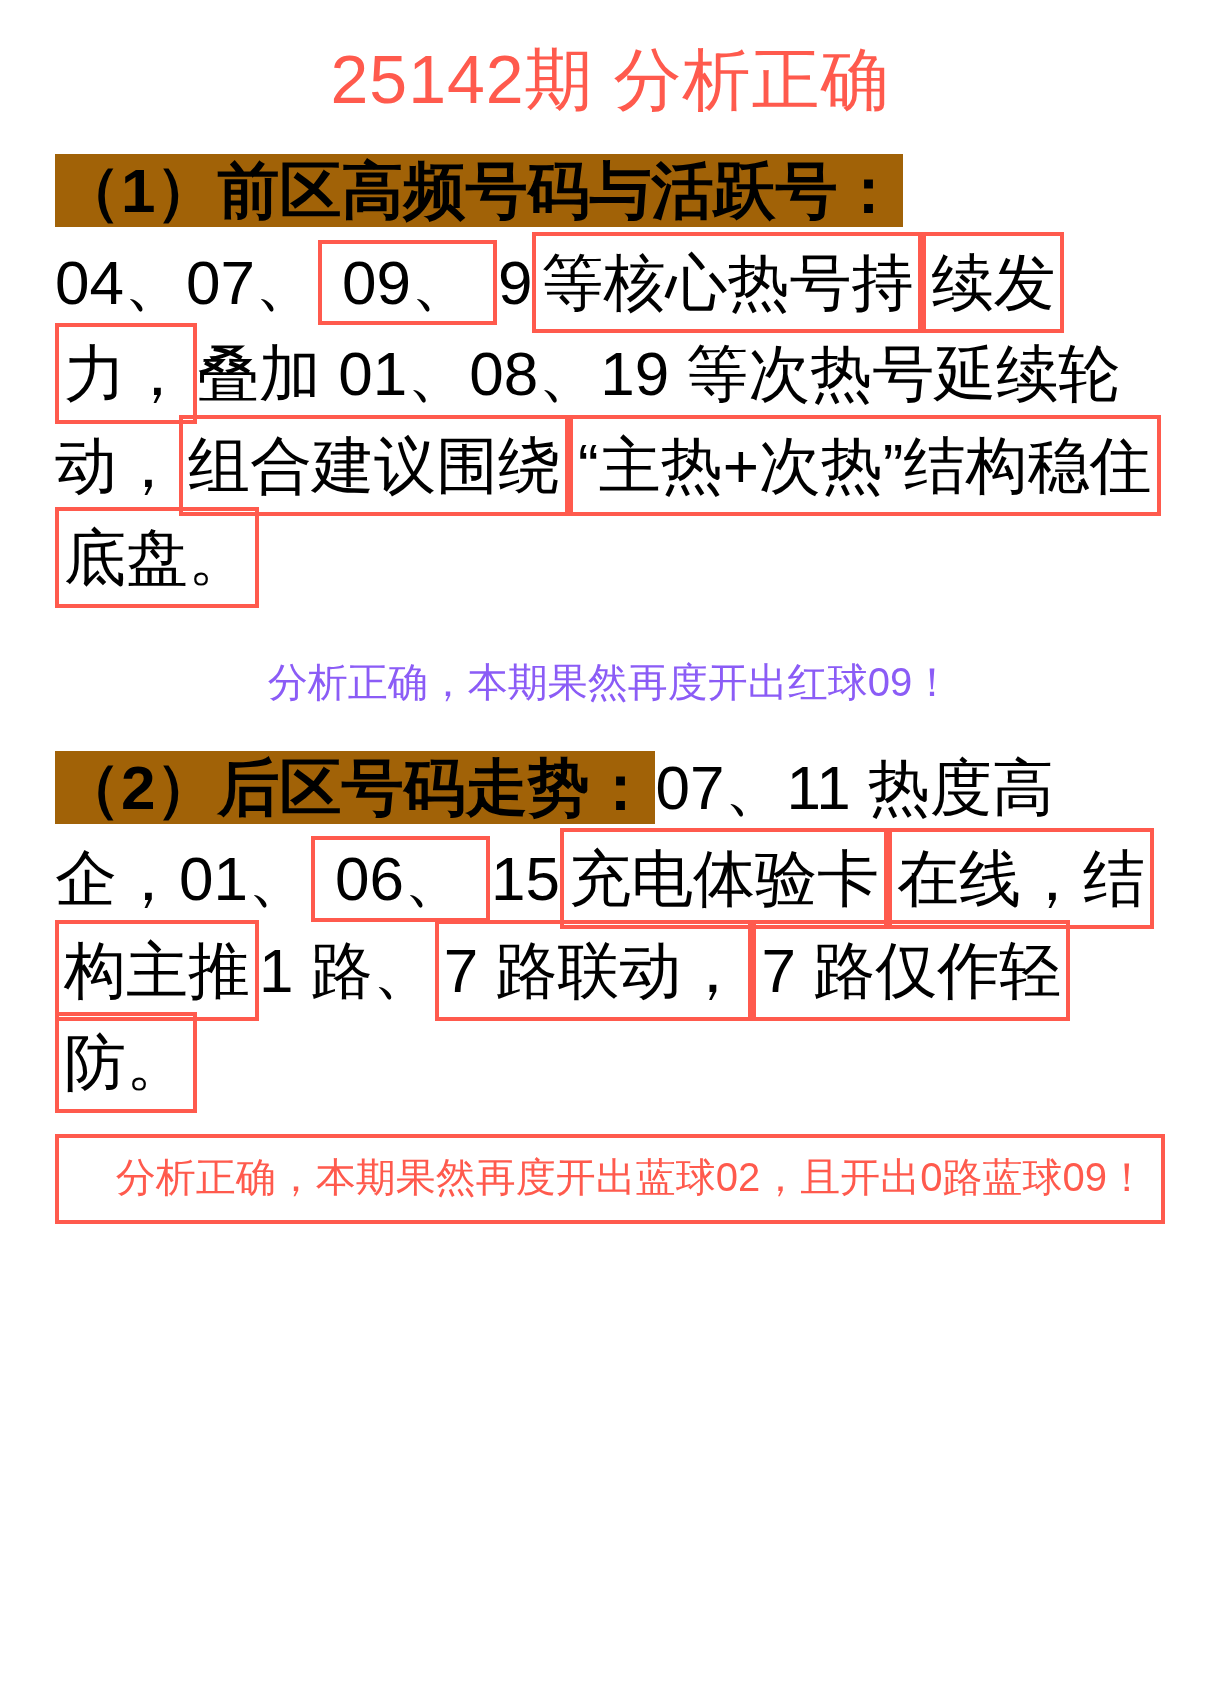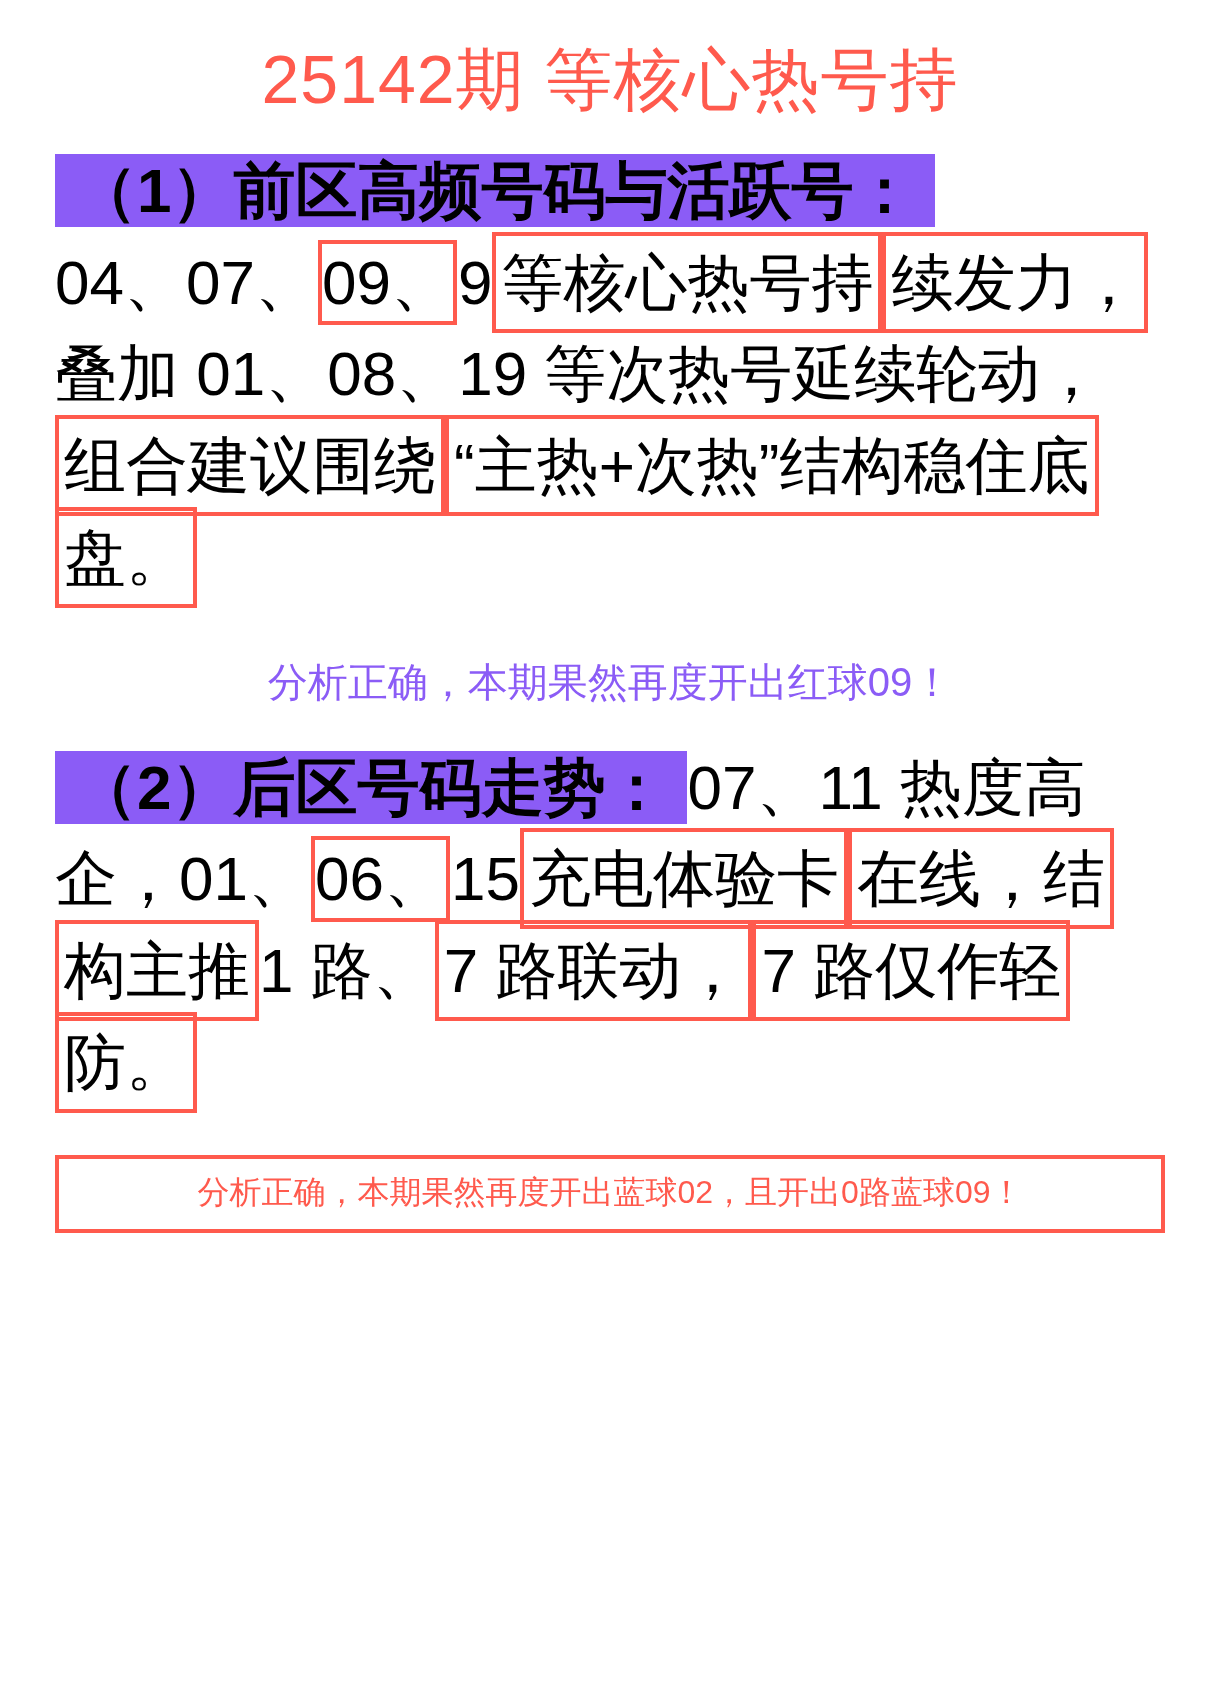--- a/index.html
+++ b/index.html
@@ -33,27 +33,27 @@
   .section {
     margin-top: 28px;
   }
   .para {
     font-size: 62px;
     line-height: 1.48;
     font-weight: 400;
     text-align: left;
   }
   .hl {
-    background: #8b5cf6;
+    background: #a16207;
     font-weight: bold;
-    padding: 2px 20px;
+    padding: 2px 4px;
   }
   .box {
     border: 4px solid #ff5a4d;
-    padding: 1px 0;
+    padding: 1px 20px;
     margin: 0 1px;
     display: inline-block;
     line-height: 1.22;
   }
   .boxw {
     border: 4px solid #ff5a4d;
     padding: 12px 5px;
     display: inline;
     box-decoration-break: clone;
     -webkit-box-decoration-break: clone;
@@ -62,36 +62,36 @@
     color: #8b5cf6;
     font-size: 40px;
     text-align: center;
     margin-top: 52px;
     margin-bottom: 10px;
     line-height: 1.3;
   }
   .note-box {
     border: 4px solid #ff5a4d;
     color: #ff5a4d;
-    font-size: 32px;
+    font-size: 40px;
     line-height: 1.45;
     padding: 10px 14px 14px 14px;
-    margin-top: 46px;
-    text-align: center;
+    margin-top: 25px;
+    text-align: right;
   }
   .s2-gap {
     margin-top: 34px;
   }
 </style>
 </head>
 <body>
 
 <div class="page">
 
-  <div class="title">25142期 等核心热号持</div>
+  <div class="title">25142期 分析正确</div>
 
   <div class="section">
     <div class="para">
       <span class="hl">（1）前区高频号码与活跃号：</span><br>
       <span>04、07、</span><span class="box">09、</span><span>9</span><span class="boxw">等核心热号持</span><span class="boxw">续发力，</span><span>叠加 01、08、19 等次热号延续轮动，</span><span class="boxw">组合建议围绕</span><span class="boxw">“主热+次热”结构稳住底盘。</span>
     </div>
     <div class="note">分析正确，本期果然再度开出红球09！</div>
   </div>
 
   <div class="section s2-gap">

